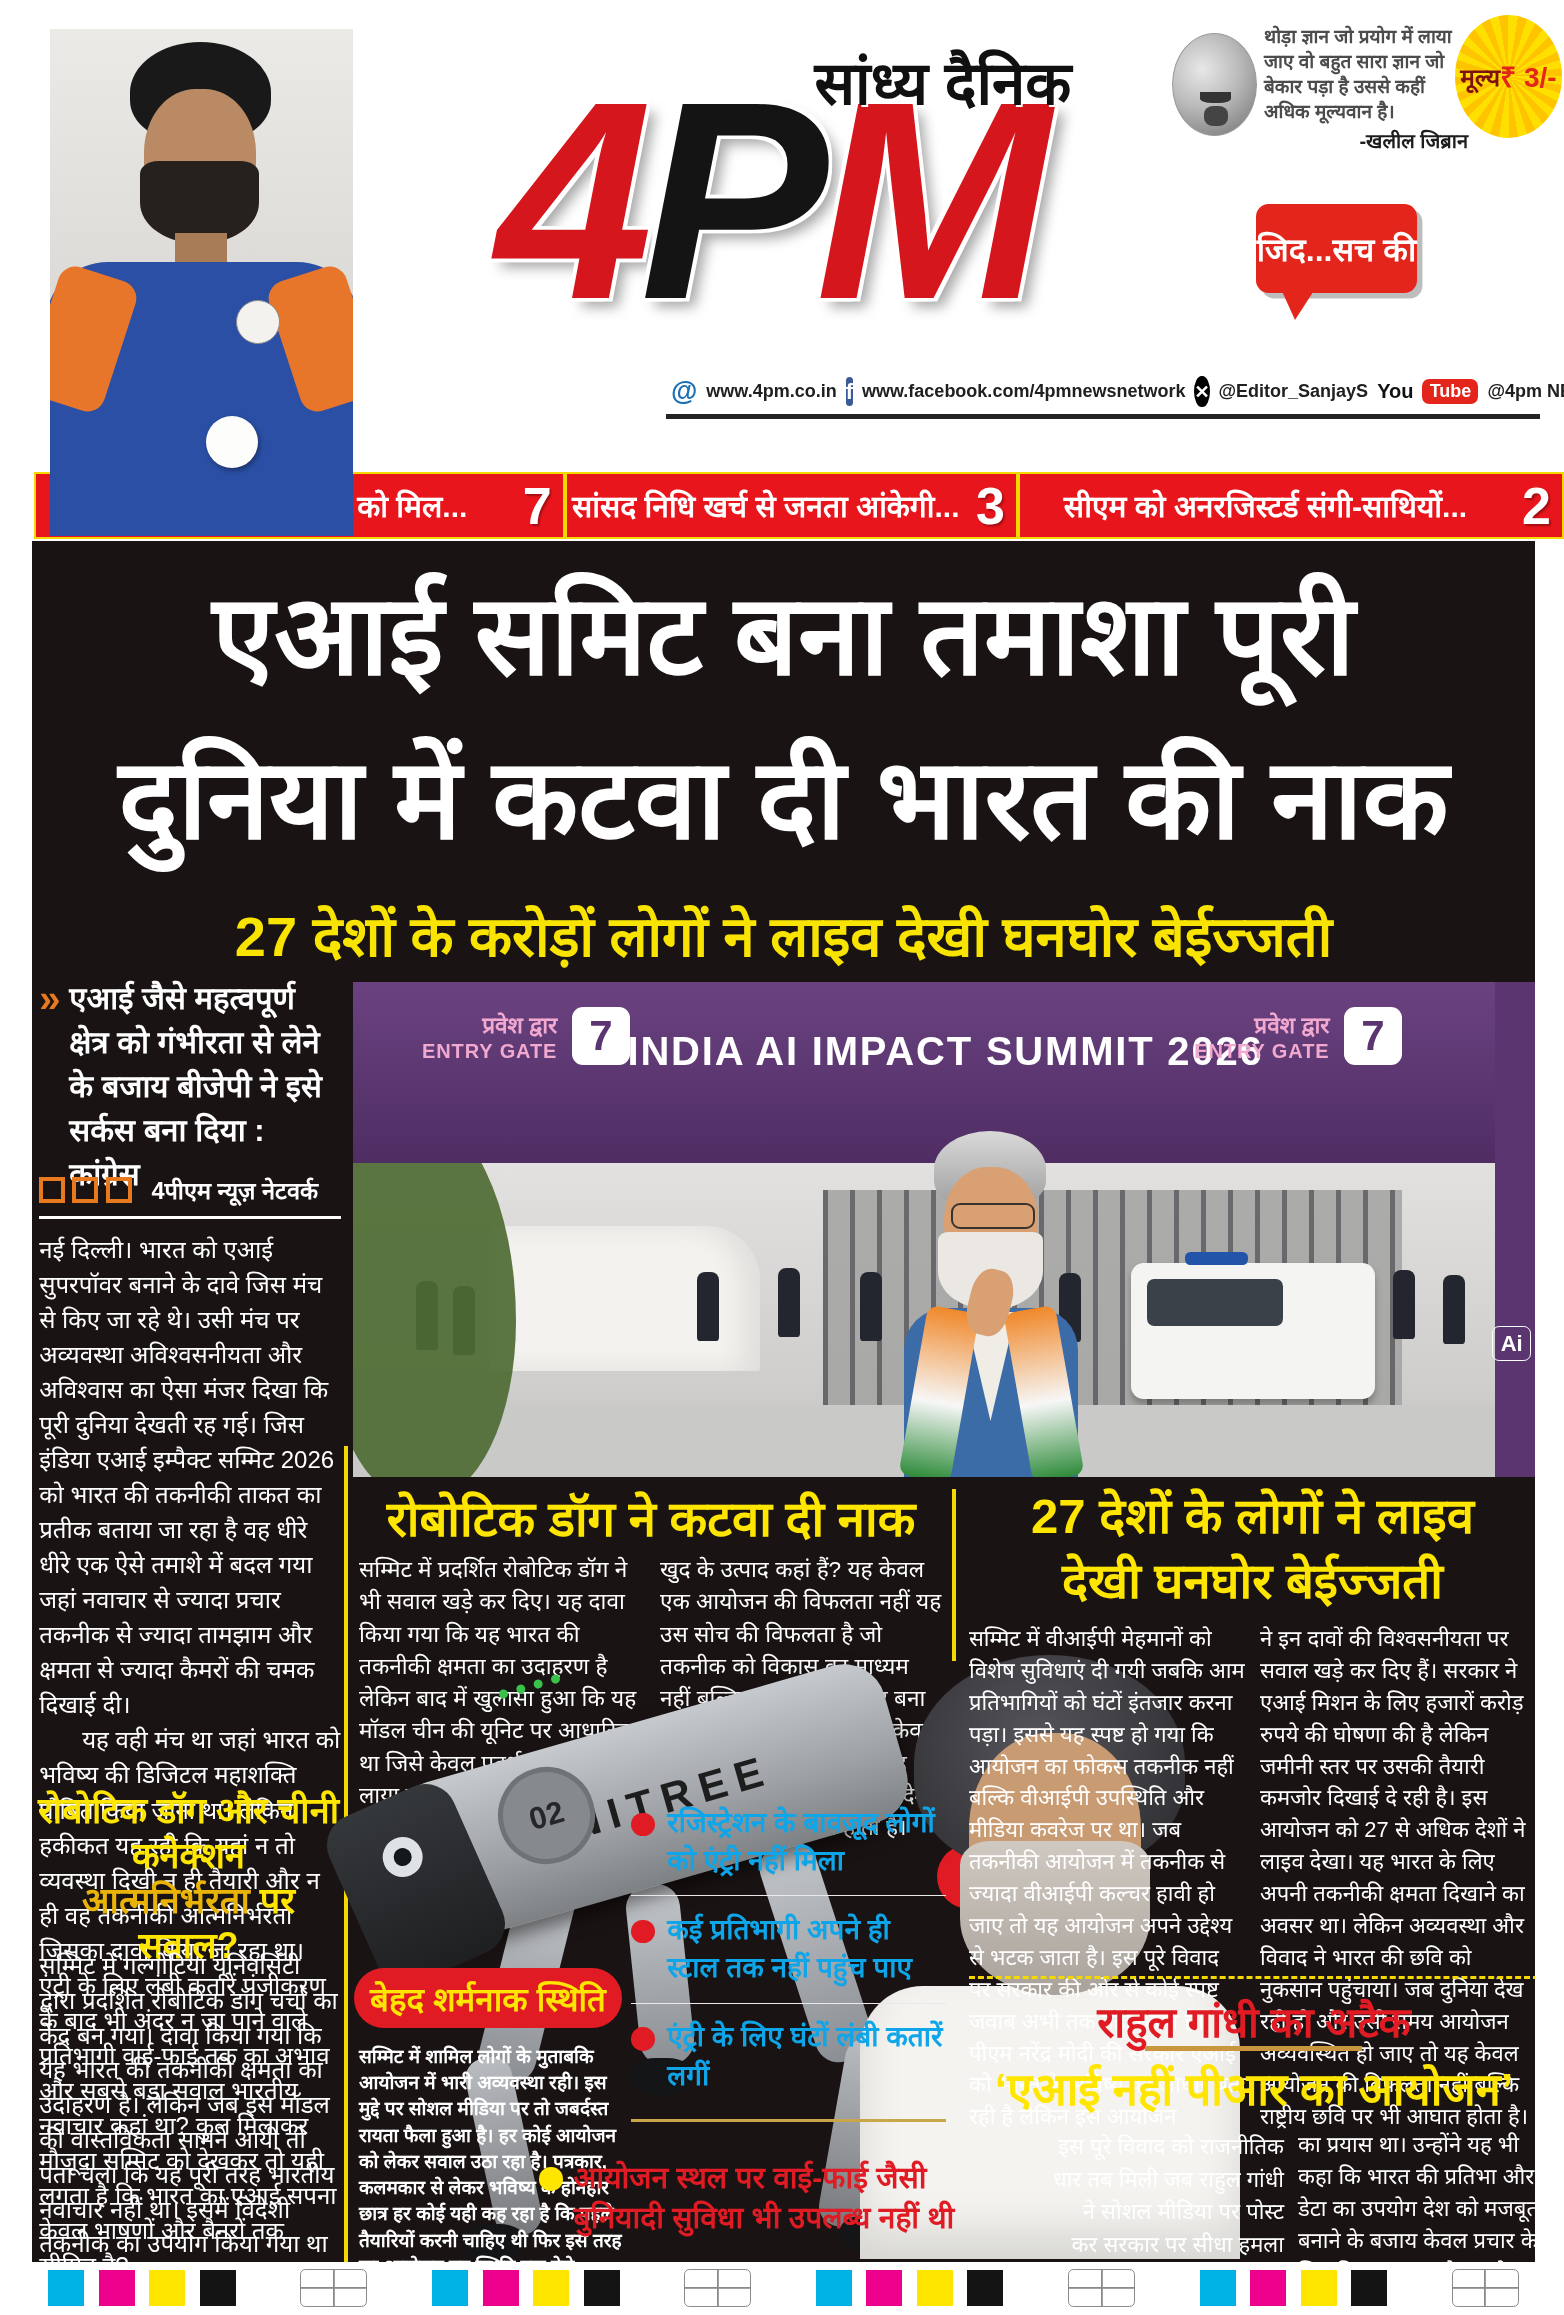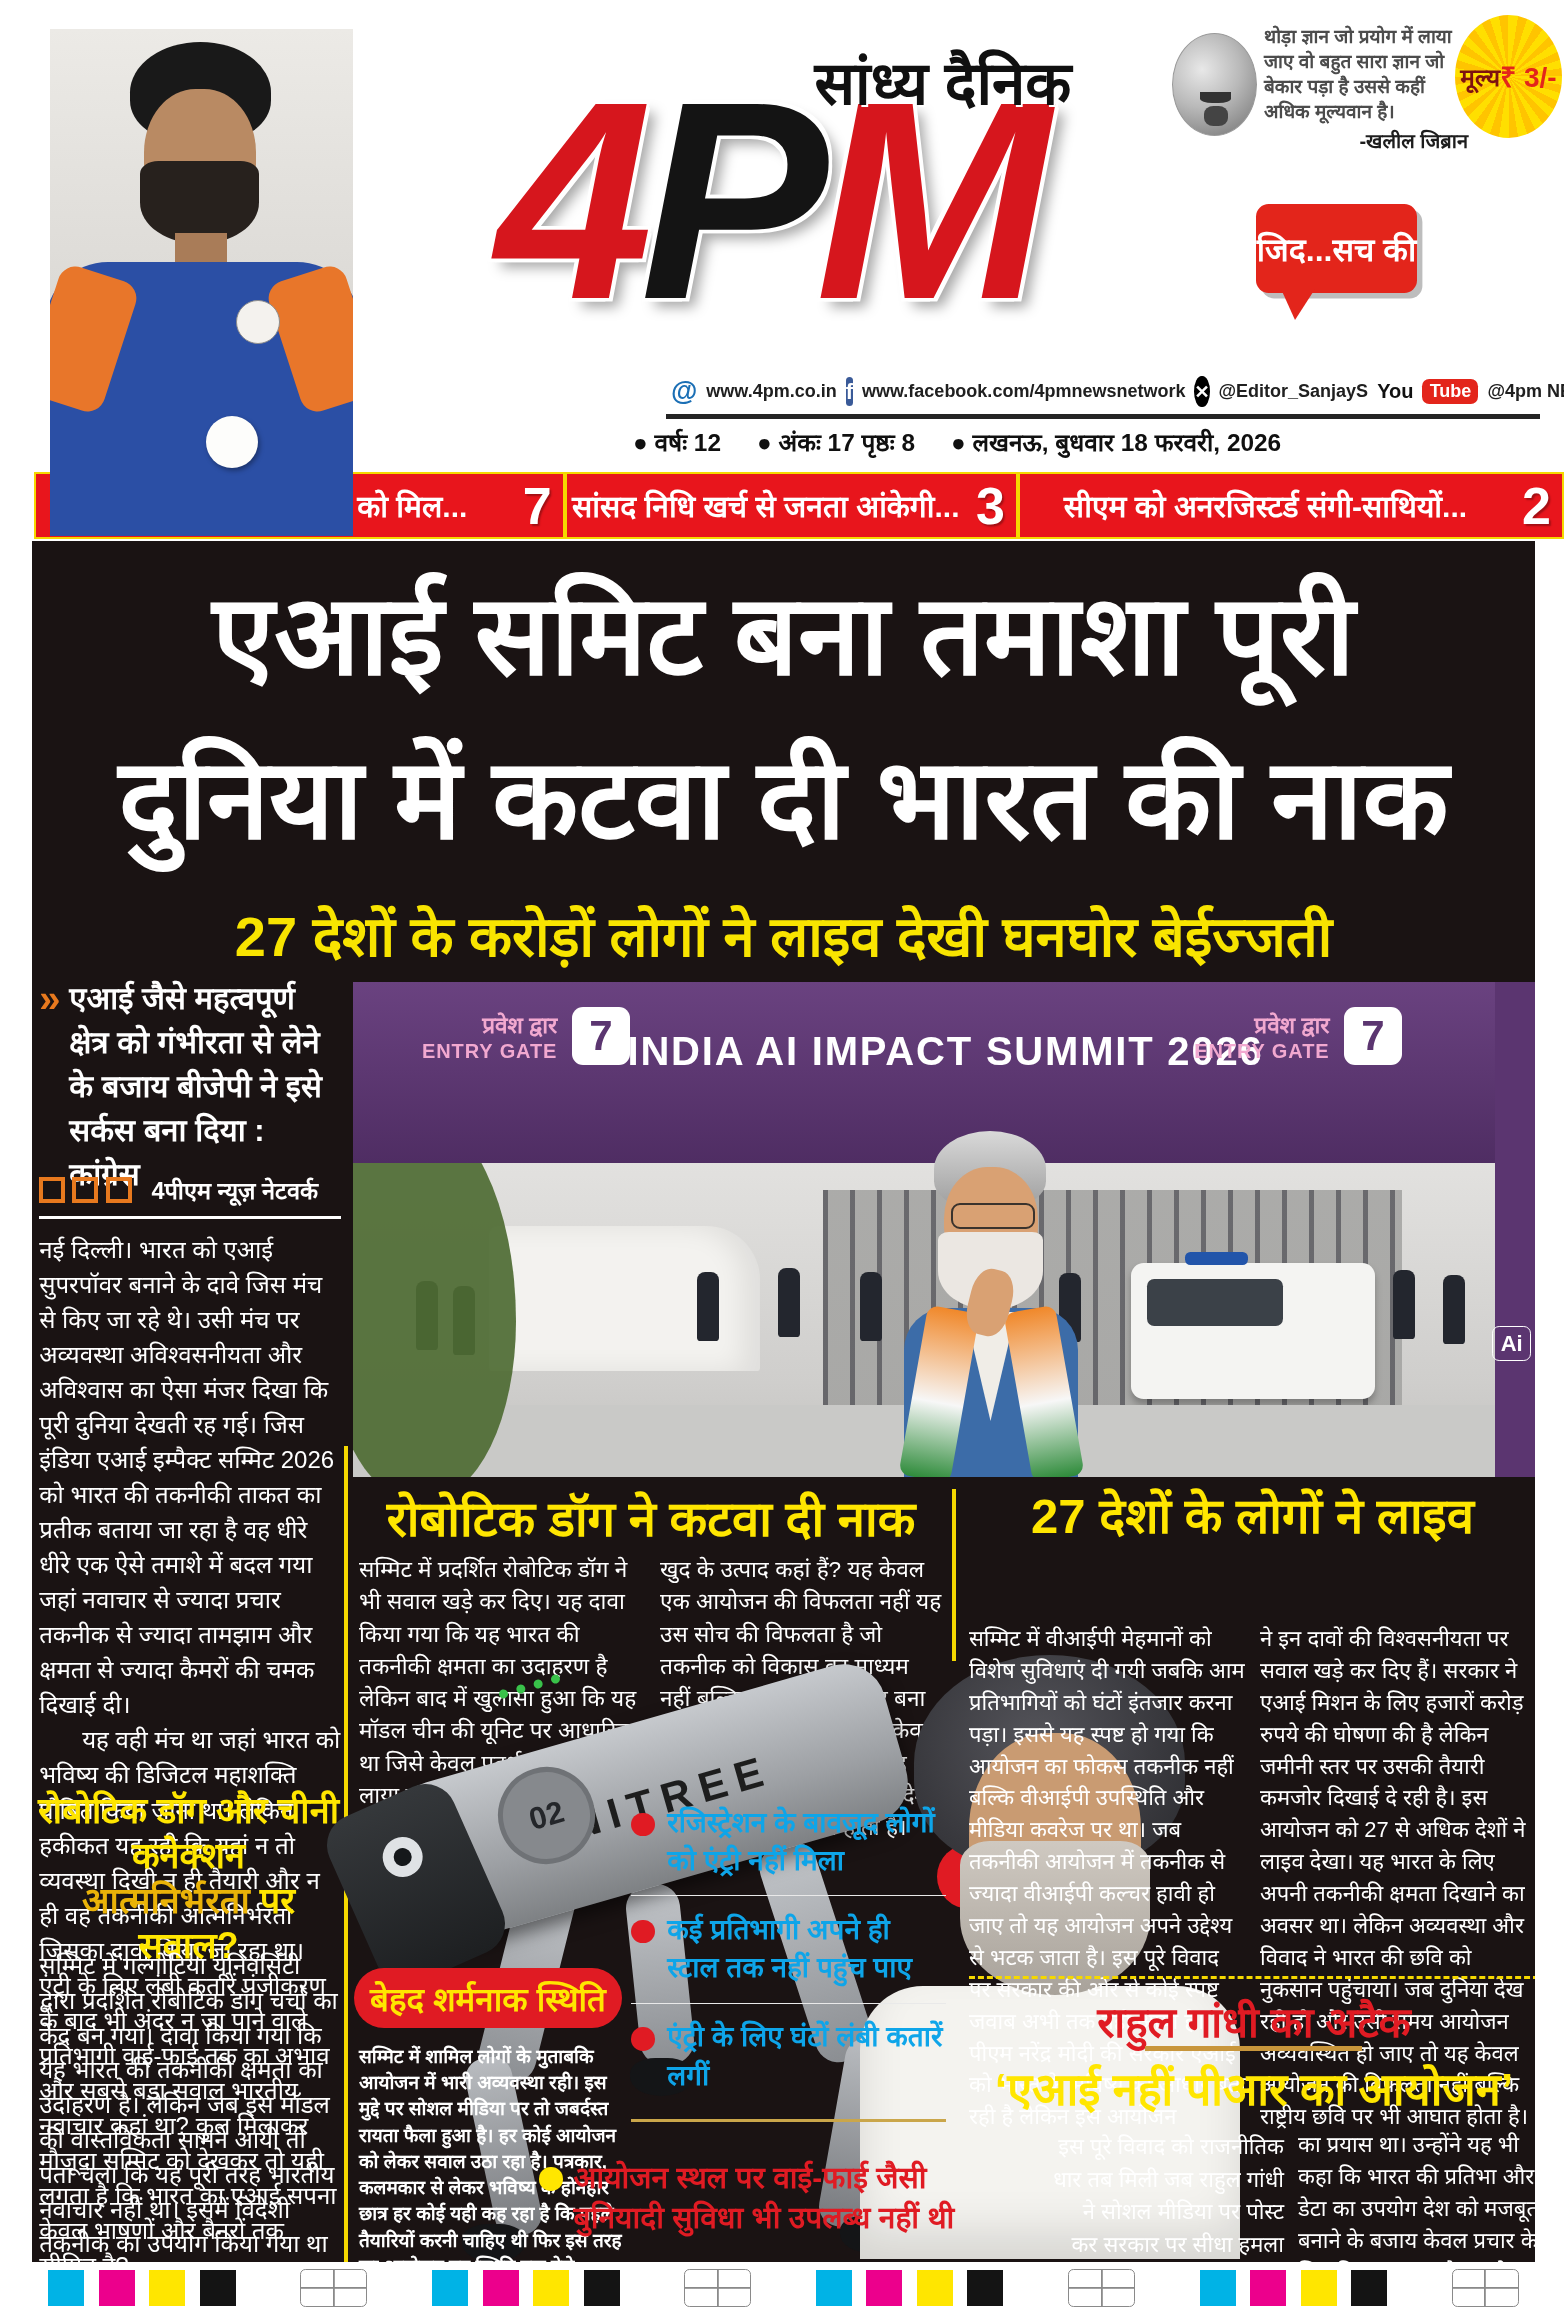--- a/index.html
+++ b/index.html
@@ -274,25 +274,20 @@
     <span class="ic-fb">f</span>
     <span>www.facebook.com/4pmnewsnetwork</span>
     <span class="ic-x">✕</span>
     <span>@Editor_SanjayS</span>
     <span class="ic-yt-you">You</span>
     <span class="ic-yt-tube">Tube</span>
     <span>@4pm NEWS NETWORK</span>
   </div>
   <div class="abs" id="social-rule"></div>
 
-  <div class="abs" id="edition-line">
-    <span>● वर्षः 12</span>
-    <span>● अंकः 17 पृष्ठः 8</span>
-    <span>● लखनऊ, बुधवार 18 फरवरी, 2026</span>
-  </div>
 
   <div class="abs" id="teasers">
     <div class="teaser t1">
       <div class="teaser-text">नीदरलैंड से मैच में बुमराह को मिल...</div>
       <div class="teaser-num">7</div>
     </div>
     <div class="teaser t2">
       <div class="teaser-text">सांसद निधि खर्च से जनता आंकेगी...</div>
       <div class="teaser-num">3</div>
     </div>
@@ -439,20 +434,21 @@
       </div>
       <div id="bullets-goldline"></div>
     </div>
     <div class="abs" id="red-bullet">
       <div class="rb-dot"></div>
       <div class="rb-text">आयोजन स्थल पर वाई-फाई जैसी बुनियादी सुविधा भी उपलब्ध नहीं थी</div>
     </div>
 
     <div class="abs" id="live-head">
       <div>27 देशों के लोगों ने लाइव</div>
+      <div>देखी घनघोर बेईज्जती</div>
     </div>
     <div class="abs" id="live-col1">सम्मिट में वीआईपी मेहमानों को विशेष सुविधाएं दी गयी जबकि आम प्रतिभागियों को घंटों इंतजार करना पड़ा। इससे यह स्पष्ट हो गया कि आयोजन का फोकस तकनीक नहीं बल्कि वीआईपी उपस्थिति और मीडिया कवरेज पर था। जब तकनीकी आयोजन में तकनीक से ज्यादा वीआईपी कल्चर हावी हो जाए तो यह आयोजन अपने उद्देश्य से भटक जाता है। इस पूरे विवाद पर सरकार की ओर से कोई स्पष्ट जवाब अभी तक नहीं आया है। पीएम नरेंद्र मोदी की सरकार एआई को भारत के भविष्य का आधार बता रही है लेकिन इस आयोजन</div>
     <div class="abs" id="live-col2">ने इन दावों की विश्वसनीयता पर सवाल खड़े कर दिए हैं। सरकार ने एआई मिशन के लिए हजारों करोड़ रुपये की घोषणा की है लेकिन जमीनी स्तर पर उसकी तैयारी कमजोर दिखाई दे रही है। इस आयोजन को 27 से अधिक देशों ने लाइव देखा। यह भारत के लिए अपनी तकनीकी क्षमता दिखाने का अवसर था। लेकिन अव्यवस्था और विवाद ने भारत की छवि को नुकसान पहुंचाया। जब दुनिया देख रही हो और उसी समय आयोजन अव्यवस्थित हो जाए तो यह केवल आयोजन की विफलता नहीं बल्कि राष्ट्रीय छवि पर भी आघात होता है।</div>
 
     <div class="abs" id="dash-sep"></div>
     <div class="abs" id="rahul-kicker">राहुल गांधी का अटैक</div>
     <div class="abs" id="kicker-rule"></div>
     <div class="abs" id="rahul-head">‘एआई नहीं पीआर का आयोजन’</div>
     <div class="abs" id="rahul-col1">इस पूरे विवाद को राजनीतिक धार तब मिली जब राहुल गांधी ने सोशल मीडिया पर पोस्ट कर सरकार पर सीधा हमला बोला। उन्होंने आरोप लगाया कि यह सम्मिट भारत की तकनीकी क्षमता को बढ़ावा देने के बजाय केवल सरकारी छवि सुधारने</div>
     <div class="abs" id="rahul-col2">का प्रयास था। उन्होंने यह भी कहा कि भारत की प्रतिभा और डेटा का उपयोग देश को मजबूत बनाने के बजाय केवल प्रचार के लिए किया जा रहा है। उनके अनुसार यह आयोजन भारत के नवाचार को बढ़ावा देने के बजाय विदेशी तकनीक को प्रदर्शित करने का मंच बन गया। कांग्रेस ने भी अपने आधिकारिक बयान में कहा है कि सरकार ने एआई जैसे महत्वपूर्ण क्षेत्र को गंभीरता से लेने के बजाय इसे मजाक बना दिया।</div>

